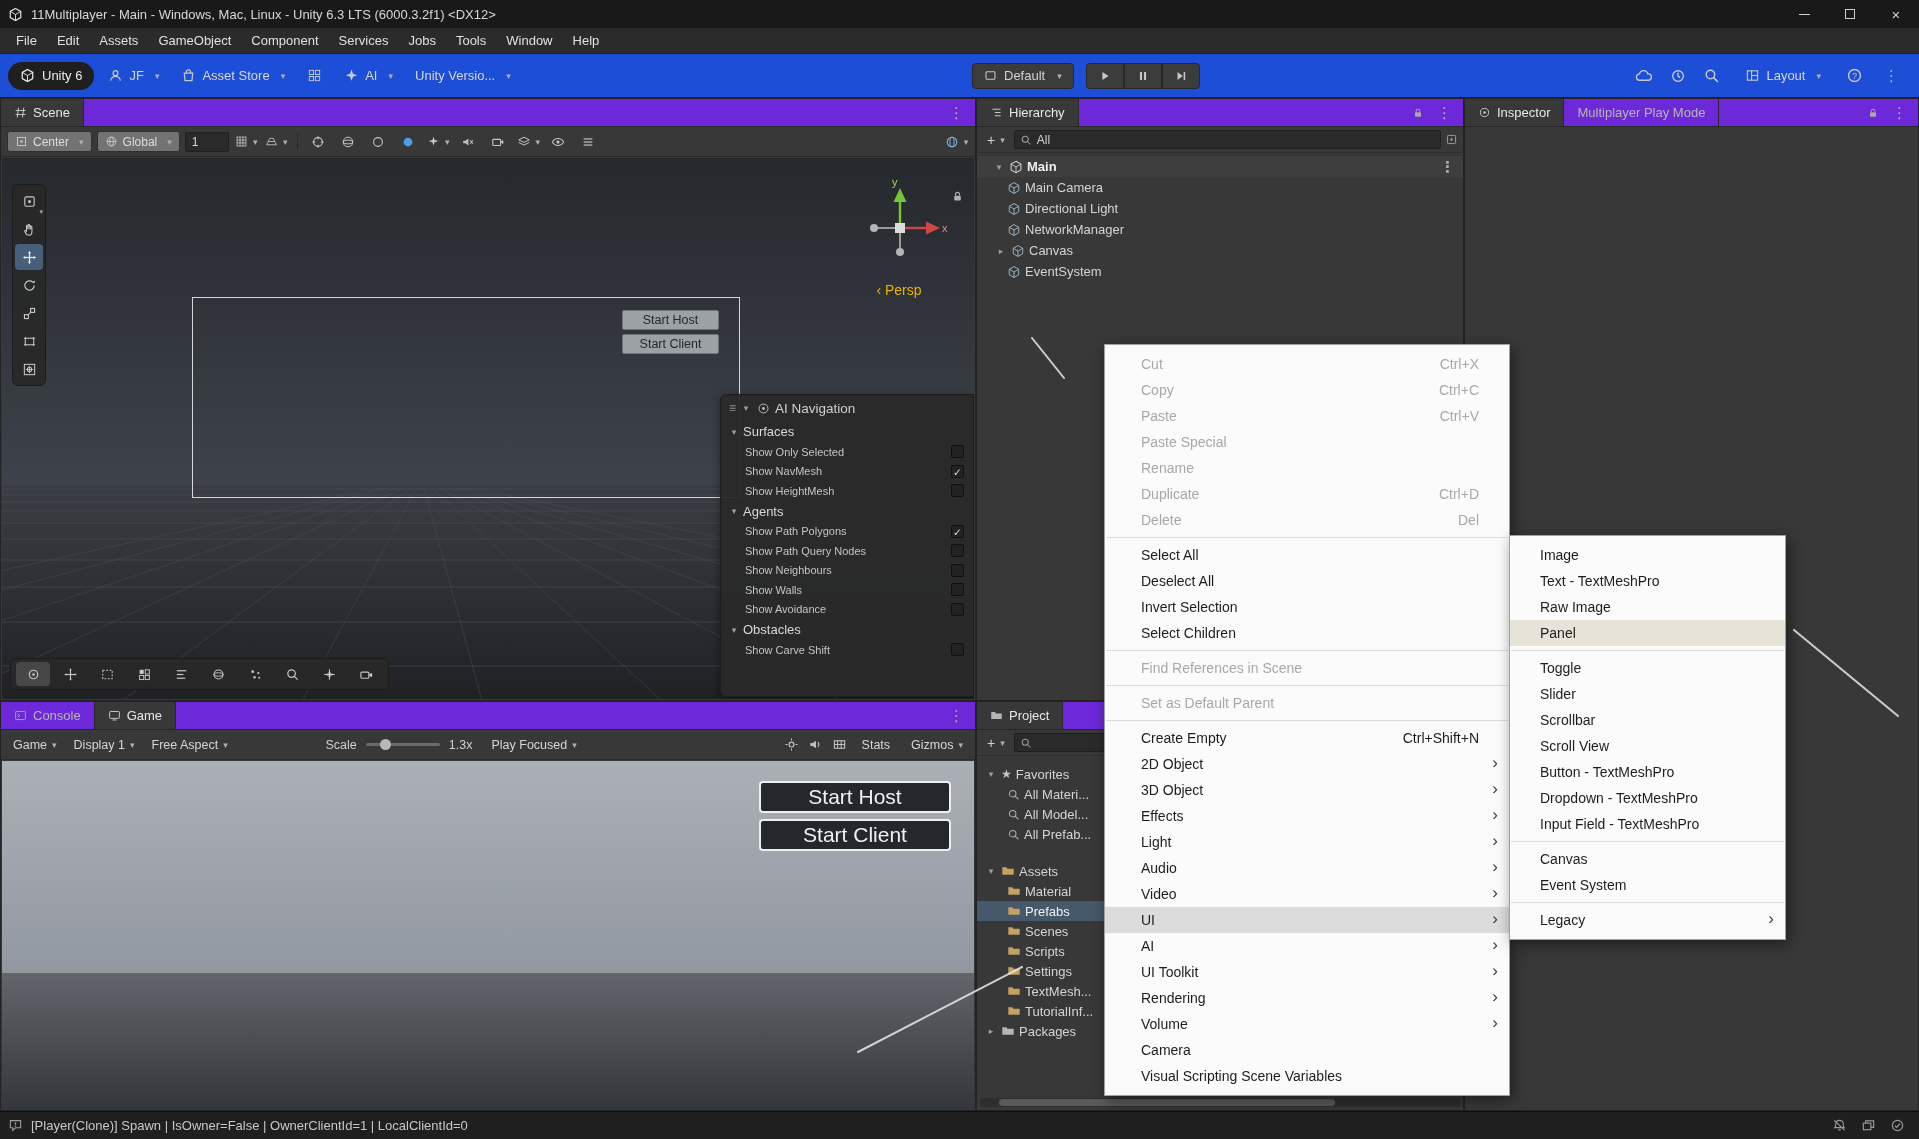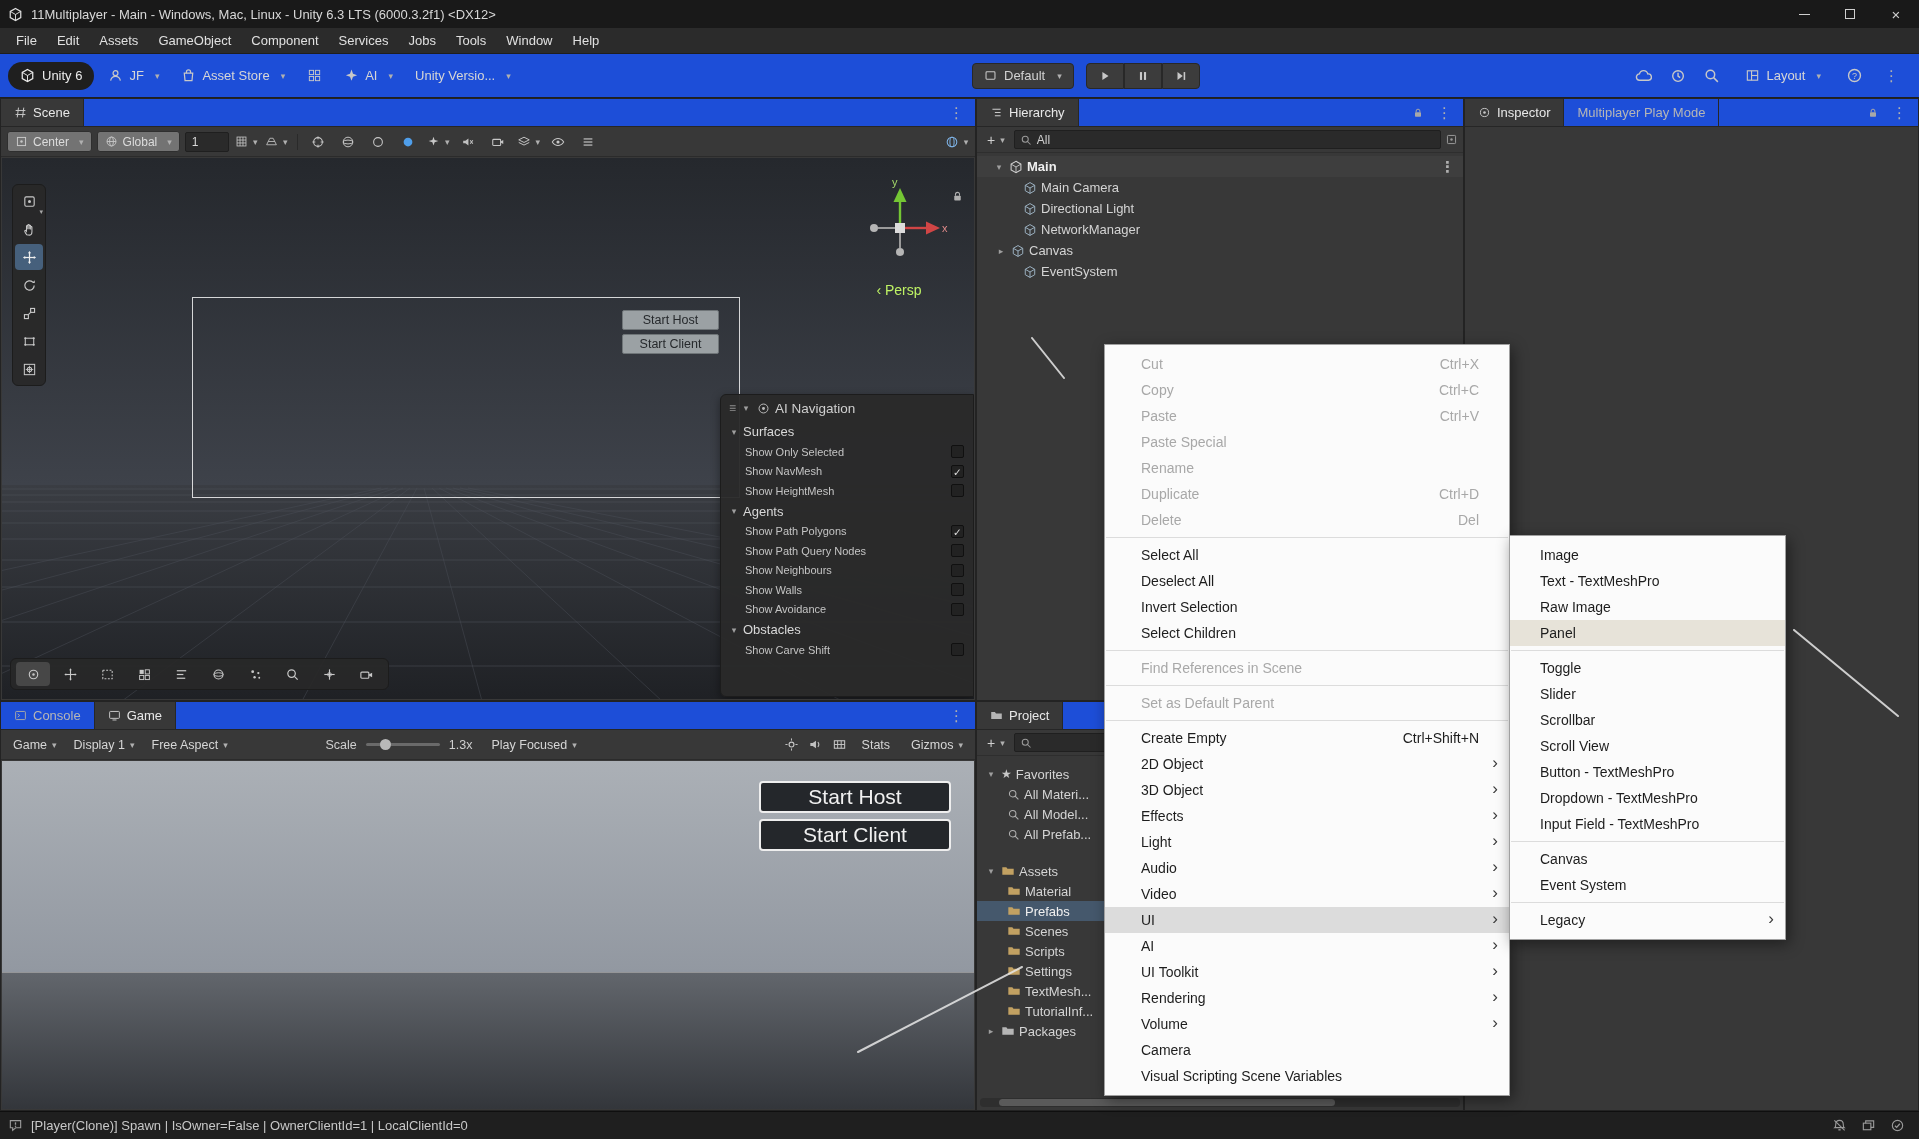--- a/index.html
+++ b/index.html
@@ -31,21 +31,21 @@
 .playgrp{display:flex}
 .pbtn{width:38px;height:26px;background:#3c3c3c;border:1px solid #282828;display:flex;align-items:center;justify-content:center}
 .pbtn:first-child{border-radius:4px 0 0 4px}.pbtn:last-child{border-radius:0 4px 4px 0}
 
 .panel{position:absolute;background:#383838;border:1px solid #232323}
 .p-scene{left:0;top:98px;width:976px;height:603px}
 .p-game{left:0;top:701px;width:976px;height:410px}
 .p-hier{left:976px;top:98px;width:488px;height:603px}
 .p-proj{left:976px;top:701px;width:488px;height:410px}
 .p-insp{left:1464px;top:98px;width:455px;height:1013px}
-.tabbar{height:28px;background:#1d4ed8;display:flex;align-items:stretch;border-bottom:1px solid #262626}
+.tabbar{height:28px;background:#6d28d9;display:flex;align-items:stretch;border-bottom:1px solid #262626}
 .tab{display:flex;align-items:center;gap:6px;padding:0 13px;color:#b6b6b6;border-right:1px solid #272727;font-size:13px}
 .tab.on{background:#383838;color:#e8e8e8}
 .tab-extras{margin-left:auto;display:flex;align-items:center;gap:9px;padding-right:7px}
 .ptoolbar{height:30px;display:flex;align-items:center;gap:5px;padding:0 6px;background:#383838;border-bottom:1px solid #2b2b2b}
 .sbtn{background:#737373;border:1px solid #2f2f2f;border-radius:3px;height:21px;padding:0 7px;font-size:12px;display:flex;gap:5px;align-items:center;color:#dcdcdc}
 .ibtn{width:25px;height:21px;display:flex;align-items:center;justify-content:center;border-radius:3px;color:#c8c8c8}
 .numfield{width:44px;height:20px;background:#2a2a2a;border:1px solid #1f1f1f;border-radius:2px;display:flex;align-items:center;padding:0 6px;font-size:12px;color:#d8d8d8}
 .vdiv{width:1px;height:16px;background:#2a2a2a;margin:0 3px}
 
 .scene-view{position:absolute;left:1px;top:59px;right:1px;bottom:1px;overflow:hidden}
@@ -55,21 +55,21 @@
 .wirerect{position:absolute;left:190px;top:139px;width:548px;height:201px;border:1px solid rgba(255,255,255,.8)}
 .scn-btn{position:absolute;left:620px;width:97px;height:20px;background:#9ba1a4;border:1px solid #6f7578;border-radius:2px;color:#26292c;font-size:12.5px;display:flex;align-items:center;justify-content:center}
 .palette{position:absolute;left:10px;top:26px;width:34px;background:rgba(40,40,40,.92);border:1px solid #1c1c1c;border-radius:6px;padding:3px 0;display:flex;flex-direction:column;align-items:center;gap:2px}
 .pal-btn{position:relative;width:28px;height:26px;border-radius:4px;display:flex;align-items:center;justify-content:center}
 .pal-btn.on{background:#46607c}
 .pal-dd::after{content:"▾";position:absolute;right:0;bottom:-2px;font-size:7px;color:#a8a8a8}
 .sbb{position:absolute;left:8px;bottom:9px;display:flex;gap:3px;background:rgba(40,40,40,.92);border:1px solid #1c1c1c;border-radius:6px;padding:3px 5px}
 .sbb .bb{width:34px;height:24px;display:flex;align-items:center;justify-content:center;border-radius:4px}
 .sbb .bb.on{background:#474747}
 .gizmo{position:absolute;right:24px;top:18px}
-.persp{position:absolute;right:30px;top:124px;width:90px;text-align:center;color:#bef264;font-size:14px}
+.persp{position:absolute;right:30px;top:124px;width:90px;text-align:center;color:#eab308;font-size:14px}
 .persp::before{content:"‹ "}
 .scn-lock{position:absolute;right:10px;top:32px}
 
 .ainav{position:absolute;right:0;top:236px;width:254px;height:303px;background:rgba(42,42,42,.96);border:1px solid #1c1c1c;border-radius:6px 0 0 6px;box-shadow:0 3px 10px rgba(0,0,0,.4)}
 .ahead{height:26px;display:flex;align-items:center;gap:5px;padding:0 8px;color:#cfcfcf;font-size:13.5px}
 .grip{color:#8f8f8f;font-size:12px;letter-spacing:-1px}
 .asec{height:21px;display:flex;align-items:center;gap:3px;padding:0 7px;color:#d8d8d8;font-size:13px}
 .arow{height:19.5px;display:flex;align-items:center;padding:0 9px 0 24px;color:#c4c4c4;font-size:11px}
 .chk{margin-left:auto;width:13px;height:13px;border-radius:2px;background:#222;border:1px solid #101010;text-align:center;line-height:12px;font-size:10.5px;color:#ddd}
 .chk.on::after{content:"✓"}
@@ -82,21 +82,21 @@
 .gbtn{display:flex;align-items:center;height:21px;padding:0 6px;color:#d6d6d6;font-size:12.5px;border-radius:3px}
 .slider{width:74px;height:3px;background:#6a6a6a;border-radius:2px;position:relative;margin:0 4px}
 .knob{position:absolute;left:14px;top:-4px;width:11px;height:11px;border-radius:50%;background:#b8b8b8}
 
 .srow{height:26px;display:flex;align-items:center;gap:4px;padding:0 5px;border-bottom:1px solid #2e2e2e}
 .plusbtn{display:flex;align-items:center;height:20px;padding:0 5px;color:#d0d0d0;font-size:14px}
 .search{flex:1;height:19px;background:#2a2a2a;border:1px solid #1f1f1f;border-radius:2px;display:flex;align-items:center;gap:5px;padding:0 5px;color:#cfcfcf;font-size:12px}
 .tree{padding-top:3px}
 .hrow{height:21px;display:flex;align-items:center;gap:4px;padding:0 4px 0 16px;font-size:13px;color:#d4d4d4}
 .hrow.root{background:#3e3e3e;font-weight:bold;color:#efefef}
-.hrow.child{padding-left:30px}
+.hrow.child{padding-left:14px}
 .prow{height:20px;display:flex;align-items:center;gap:4px;padding:0 4px 0 8px;font-size:13px;color:#d4d4d4}
 .prow.ind{padding-left:30px}
 .prow.sel{background:#45586c;color:#f0f0f0}
 .star{color:#c8c8c8;font-size:12px}
 .hscroll{position:absolute;left:3px;right:3px;bottom:3px;height:9px;background:#2e2e2e;border-radius:4px}
 .hthumb{position:absolute;left:4%;width:70%;top:1px;bottom:1px;background:#5a5a5a;border-radius:4px}
 
 .statusbar{position:absolute;left:0;top:1111px;width:100%;height:28px;background:#1f1f1f;border-top:1px solid #0f0f0f;display:flex;align-items:center;gap:8px;padding:0 8px;color:#c8c8c8}
 .sb-right{margin-left:auto;display:flex;align-items:center;gap:14px;padding-right:6px}
 

